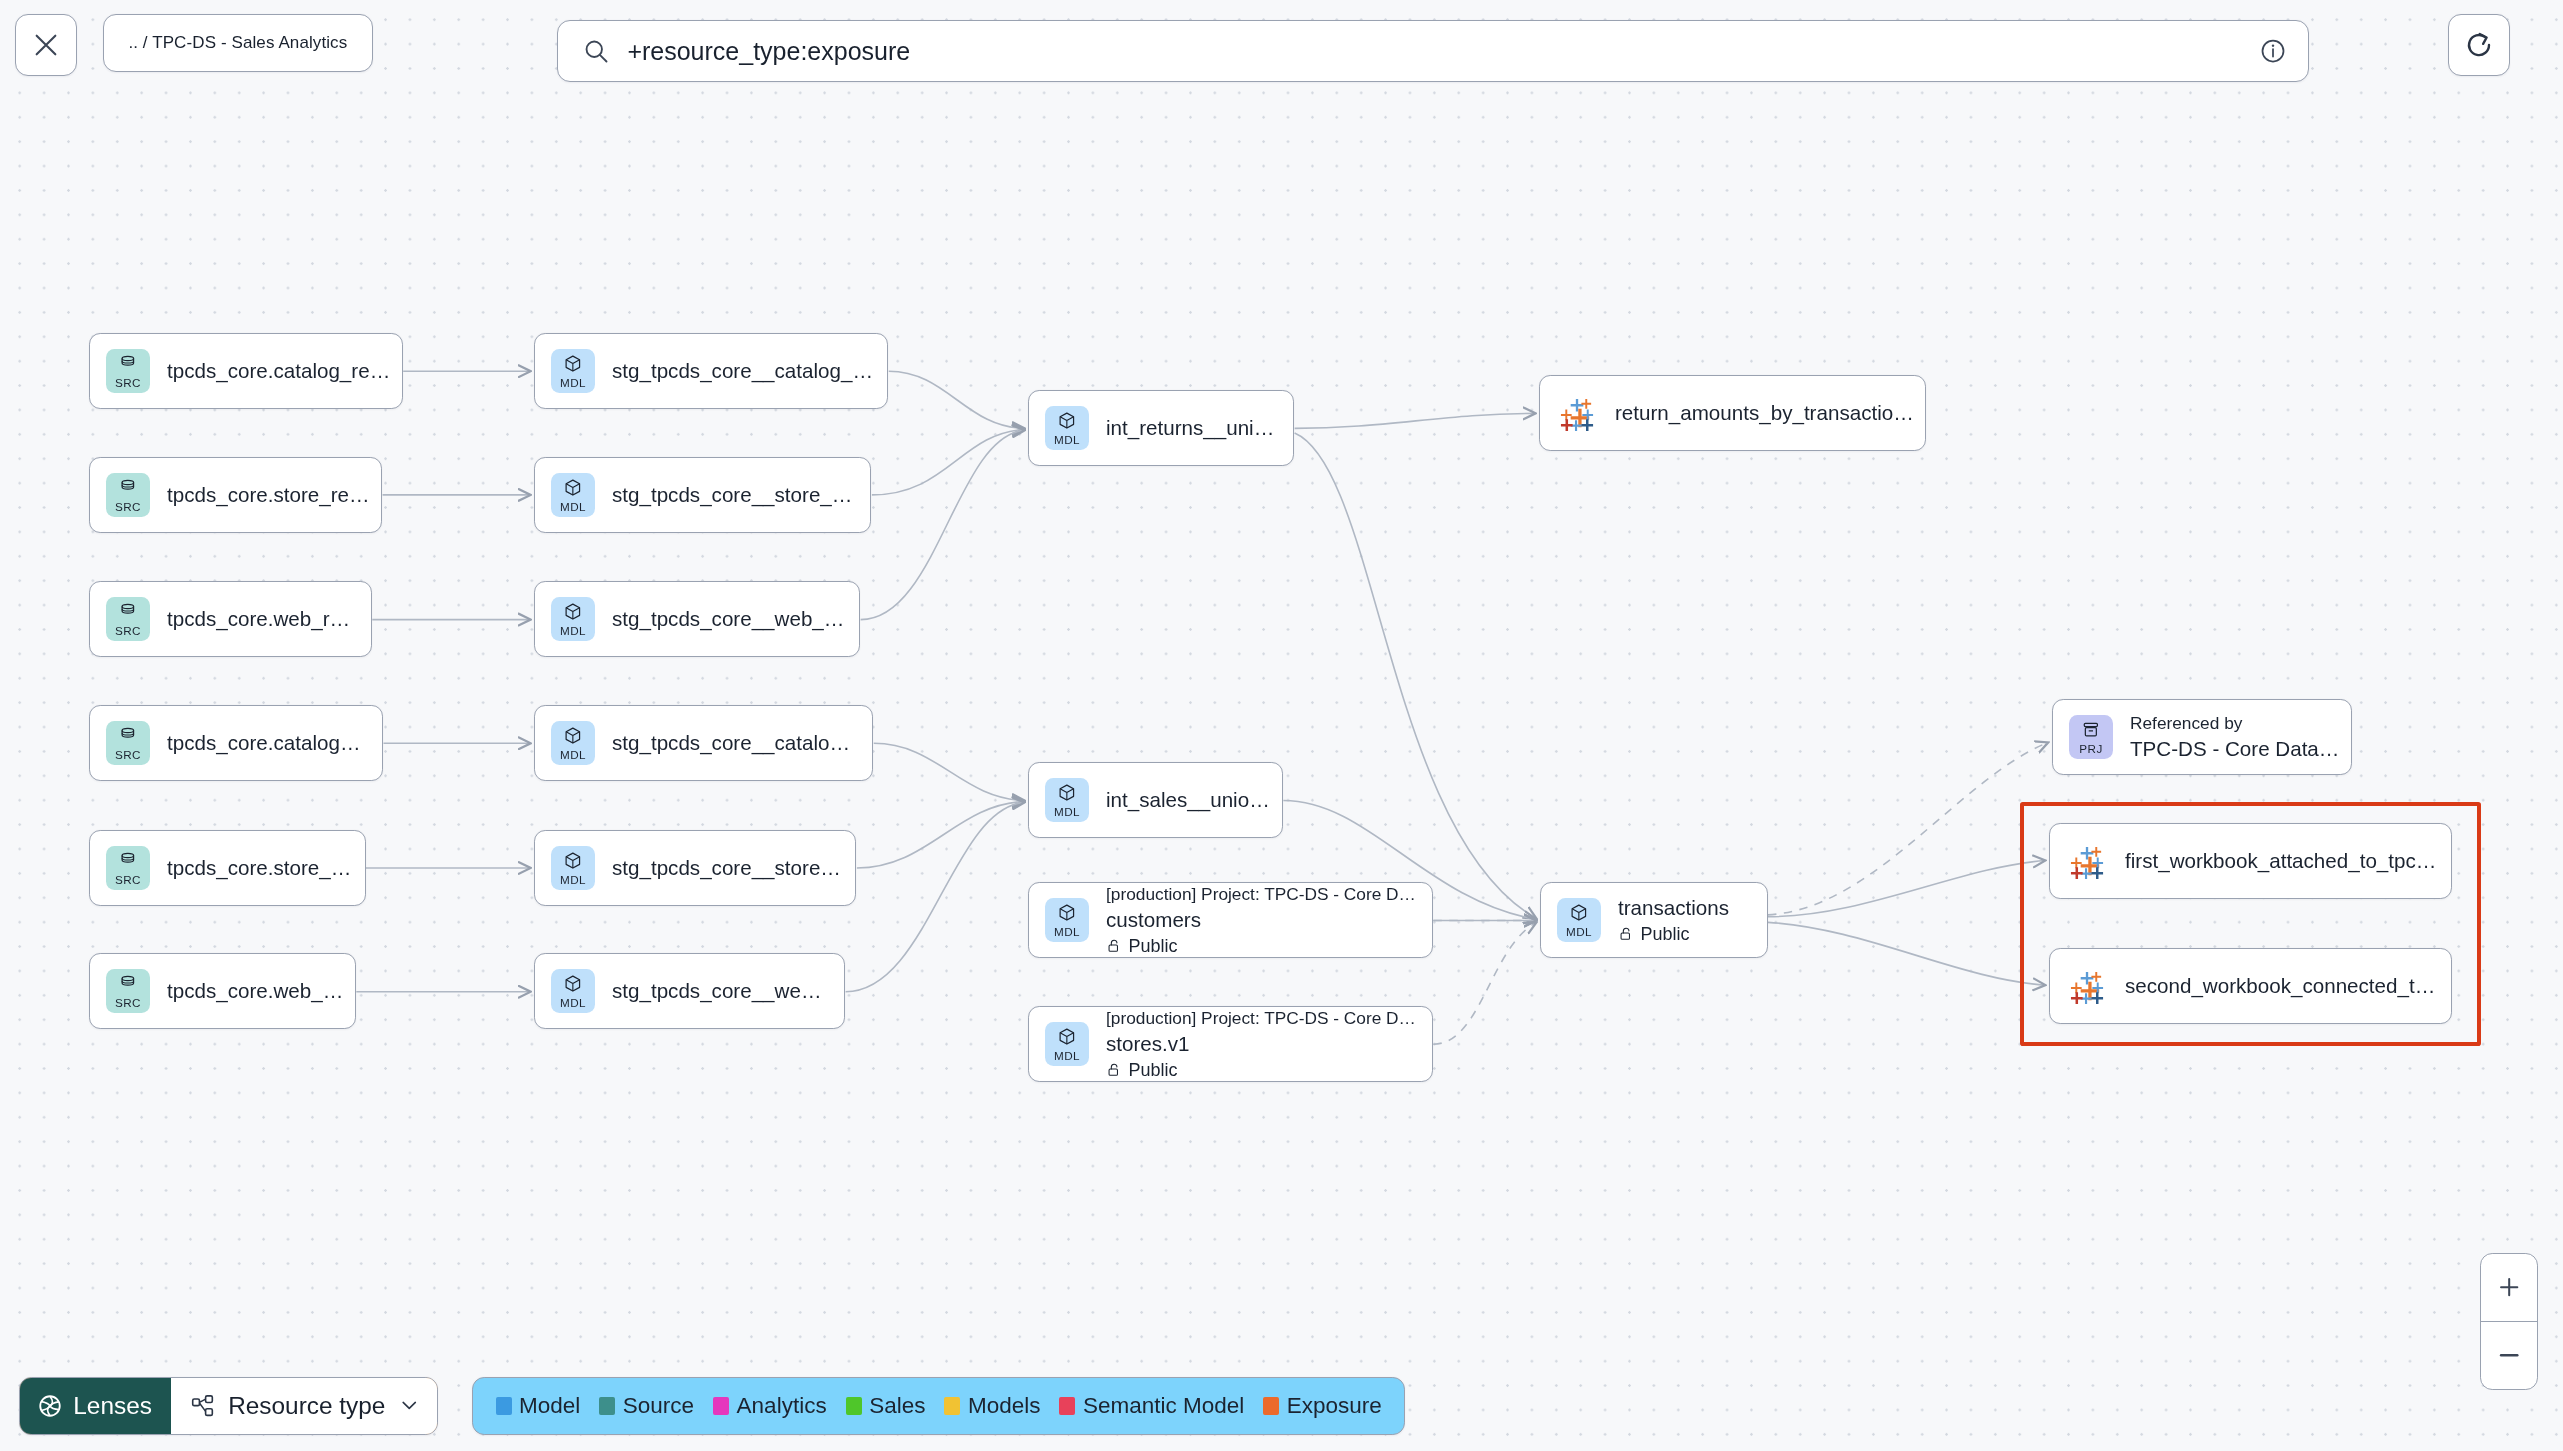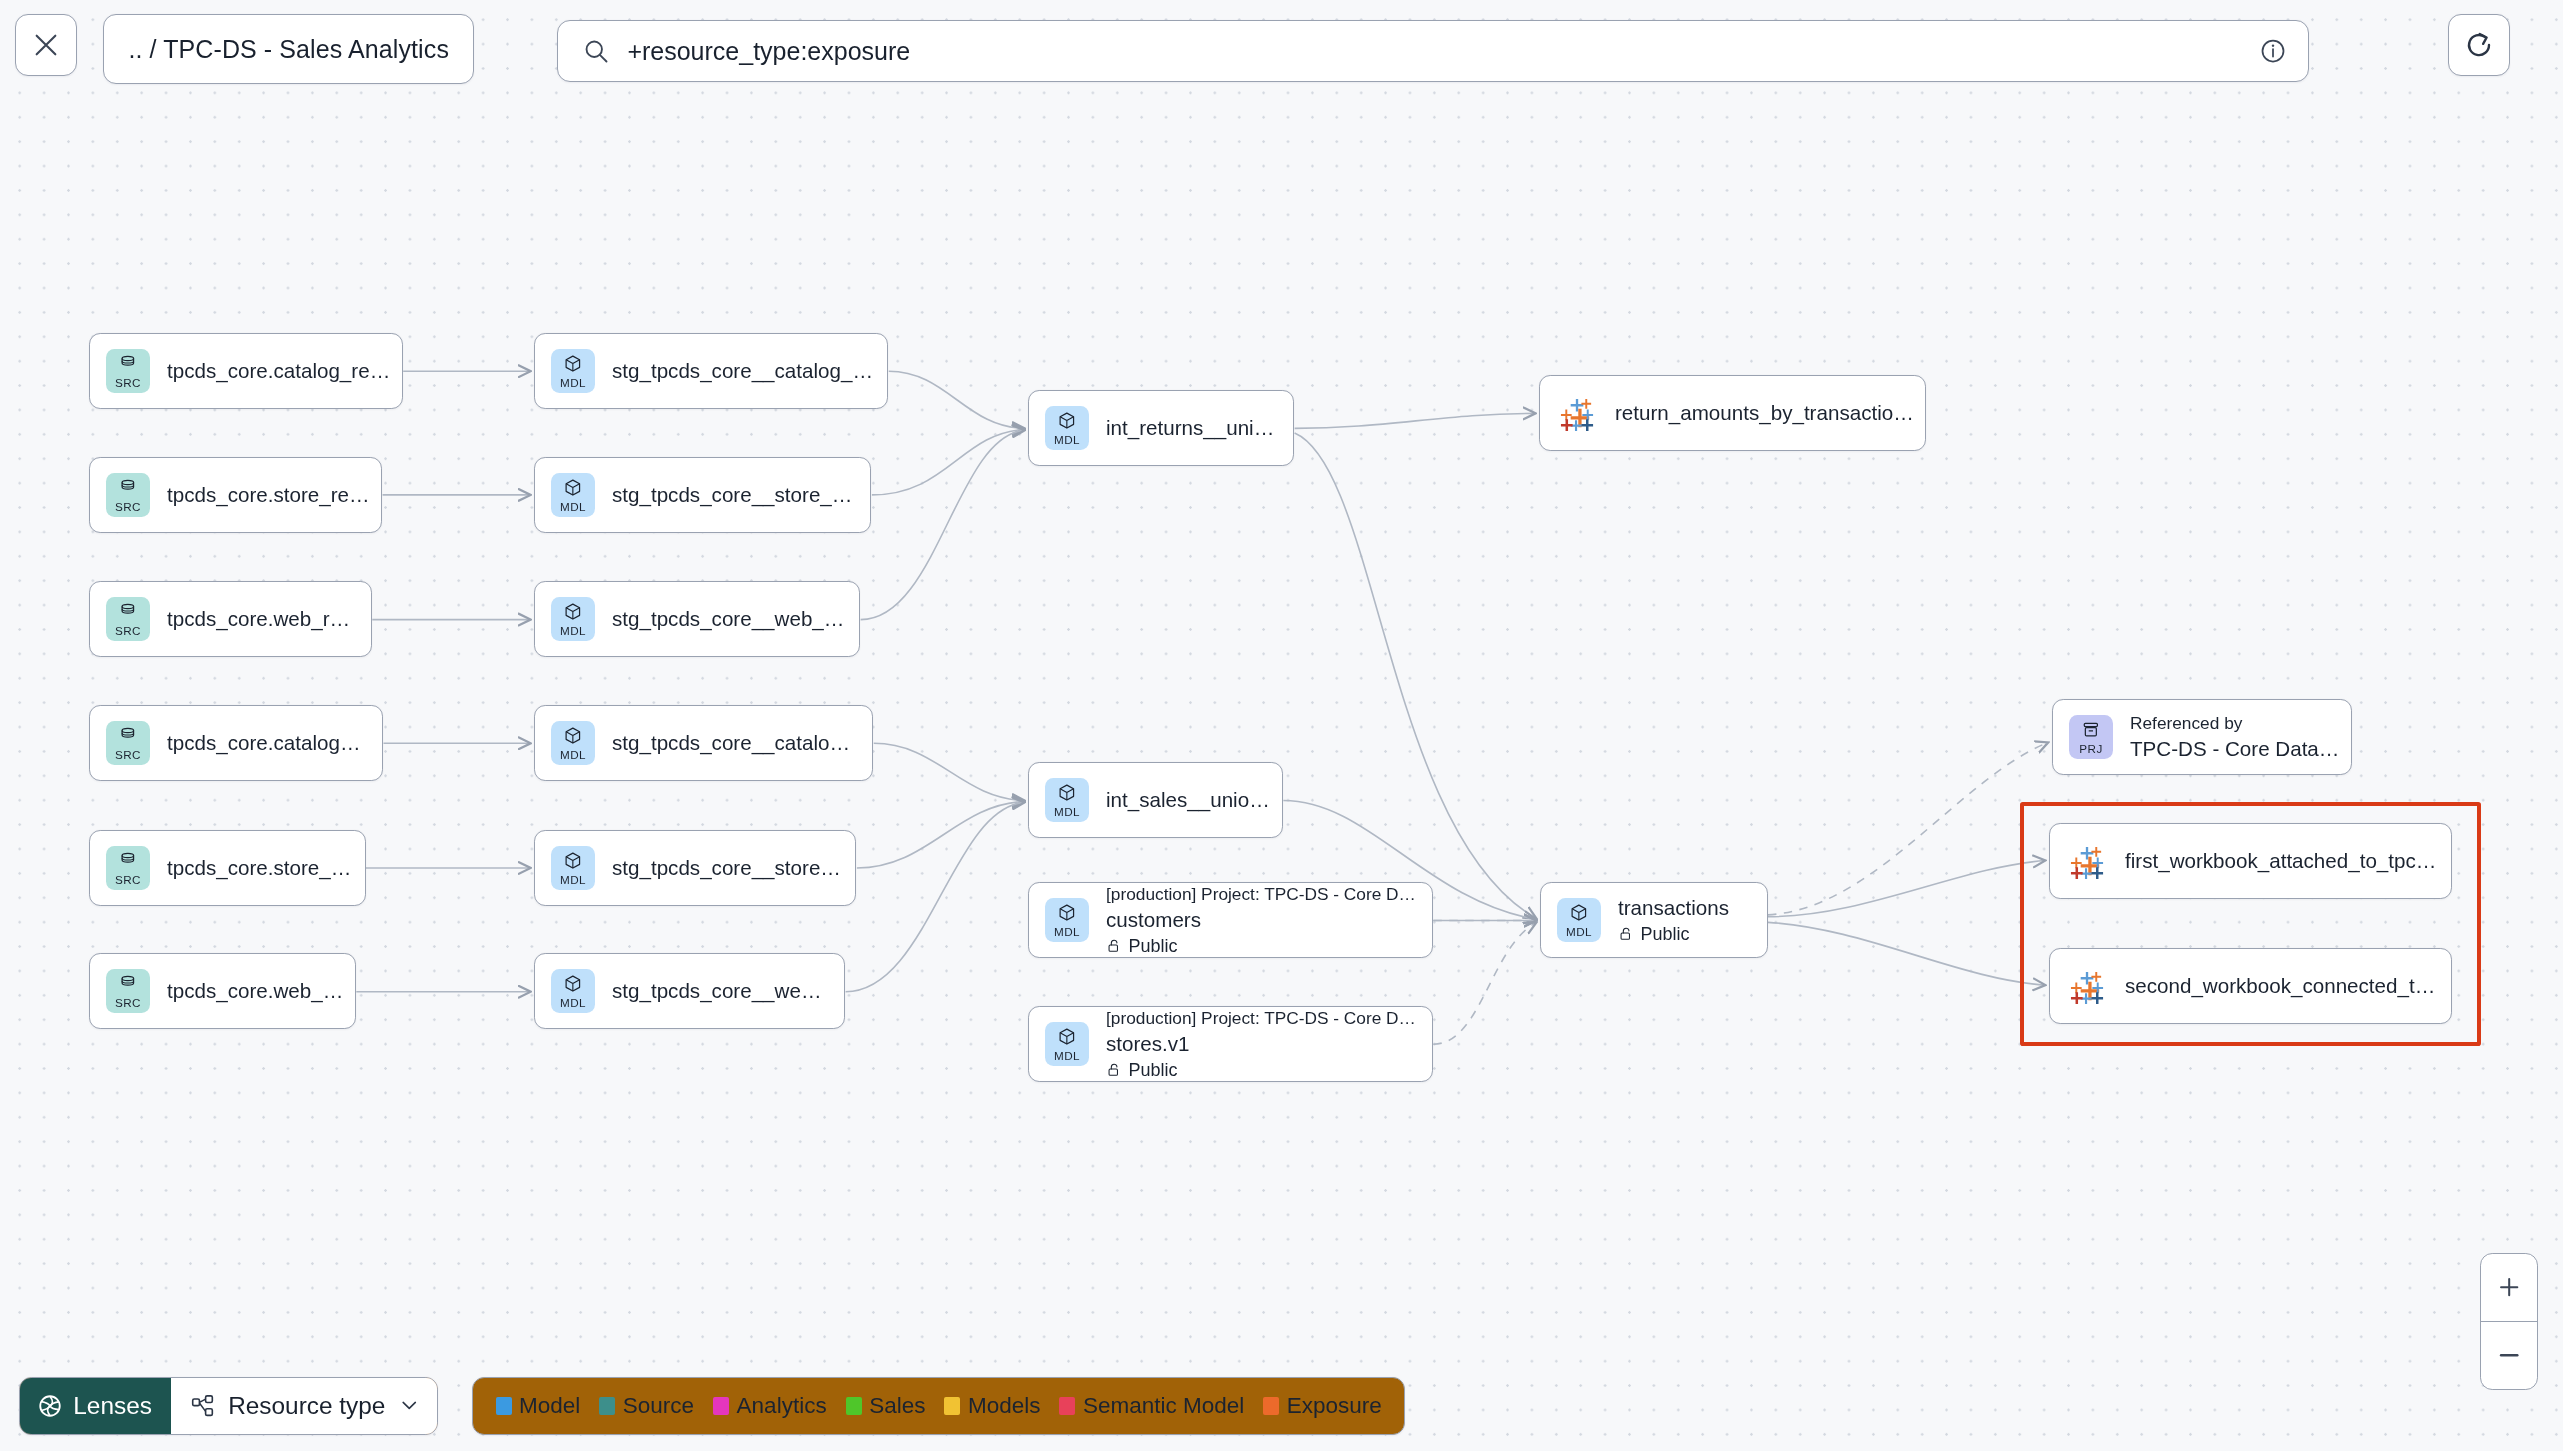--- a/index.html
+++ b/index.html
@@ -41,23 +41,23 @@
     border-radius: 13px;
     box-sizing: border-box;
     display: flex;
     align-items: center;
     justify-content: center;
     pointer-events: auto;
     box-shadow: 0 0.9px 1.9px rgba(30,40,60,.06);
   }
   #close-btn { left: 15px; top: 14px; width: 62px; height: 62px; }
   #breadcrumb {
-    left: 103px; top: 14px; height: 70px; padding: 0 24.4px;
+    left: 103px; top: 14px; height: 58px; padding: 0 24.4px;
     justify-content: flex-start;
-    font-size: 25px; color: #19212e; letter-spacing: 0.1px;
+    font-size: 17px; color: #19212e; letter-spacing: 0.1px;
     white-space: nowrap;
   }
   #searchbox {
     left: 557px; top: 20px; width: 1752px; height: 62px;
     justify-content: flex-start; padding: 0 20.6px 0 24.4px;
   }
   #search-text {
     font-size: 25px;
     color: #19212e;
     margin-left: 17px;
@@ -217,21 +217,21 @@
     font-size: 24.4px;
   }
   #legend {
     position: absolute;
     left: 472px; top: 4.7px;
     height: 58px;
     display: flex;
     align-items: center;
     gap: 19px;
     padding: 0 22.5px;
-    background: #a16207;
+    background: #7dd3fc;
     border: 1.4px solid #9aa2b1;
     border-radius: 12.2px;
     box-sizing: border-box;
     box-shadow: 0 0.9px 1.9px rgba(30,40,60,.06);
   }
   .legend-item {
     display: flex;
     align-items: center;
     gap: 7.5px;
     font-size: 22.5px;

